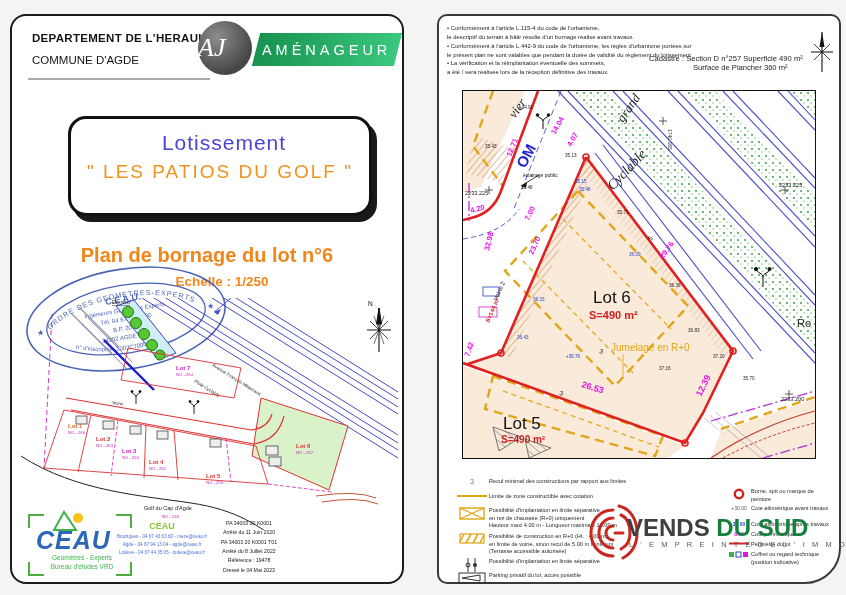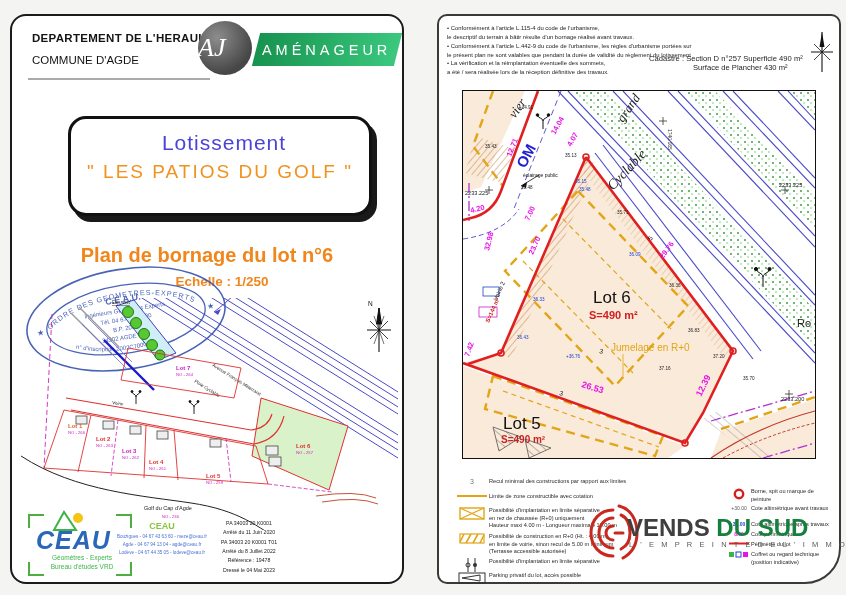--- a/index.html
+++ b/index.html
@@ -254,21 +254,21 @@
     <div>• Conformément à l'article L.115-4 du code de l'urbanisme,</div>
     <div>le descriptif du terrain à bâtir résulte d'un bornage réalisé avant travaux.</div>
     <div>• Conformément à l'article L.442-9 du code de l'urbanisme, les règles d'urbanisme portées sur</div>
     <div>le présent plan ne sont valables que pendant la durée de validité du règlement du lotissement</div>
     <div>• La vérification et la réimplantation éventuelle des sommets,</div>
     <div>a été / sera réalisée lors de la réception définitive des travaux.</div>
   </div>
   <div class="abs cadastre">
     <span>Cadastre</span>
     <span>: Section D  n°257   Superficie  490 m²</span>
-    <div style="padding-left:44px;">Surface de Plancher 430 m²</div>
+    <div style="padding-left:44px;">Surface de Plancher 360 m²</div>
   </div>
   <svg class="abs" style="left:368px;top:14px;" width="30" height="44" viewBox="-15 -22 30 44">
     <line x1="0" y1="-20" x2="0" y2="20" stroke="#111" stroke-width="1.1"></line>
     <line x1="-11" y1="0" x2="11" y2="0" stroke="#111" stroke-width="1"></line>
     <line x1="-8" y1="-8" x2="8" y2="8" stroke="#111" stroke-width="0.8"></line>
     <line x1="-8" y1="8" x2="8" y2="-8" stroke="#111" stroke-width="0.8"></line>
     <polygon points="0,-20 2.5,-5 -2.5,-5" fill="#111"></polygon>
   </svg>
 
   <div class="abs plan-box">

